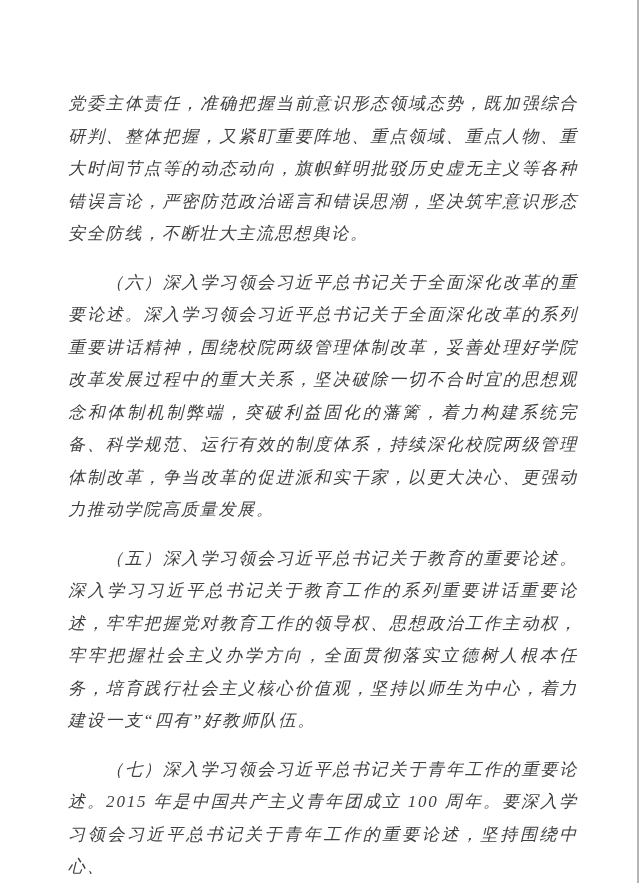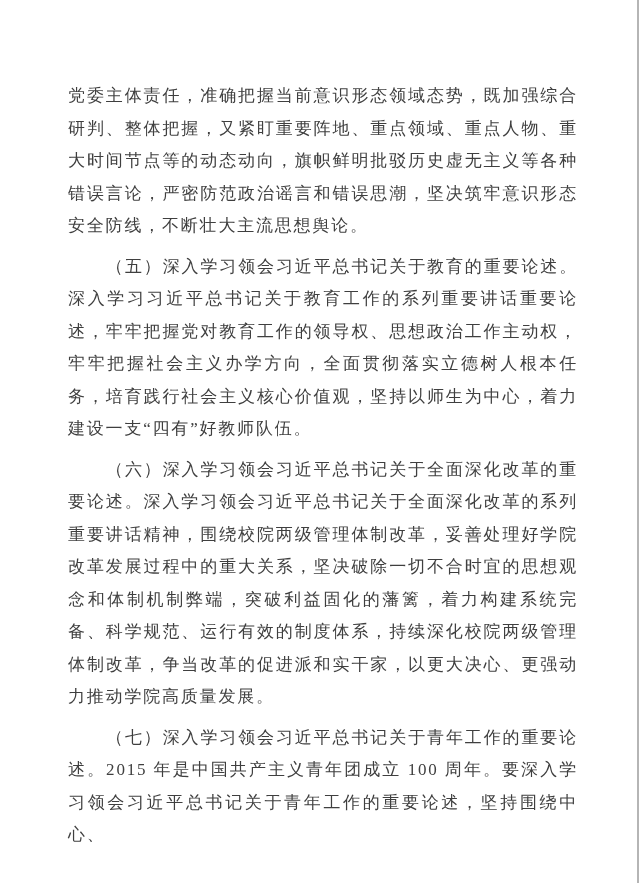--- a/index.html
+++ b/index.html
@@ -30,30 +30,31 @@
     width: 510px;
     color: #3f3f3f;
     font-size: 17px;
     line-height: 32.5px;
     letter-spacing: 1.8px;
     text-align: justify;
     text-align-last: left;
     text-justify: inter-character;
   }
   .text-block p {
-    margin: 8px 0 6px 0;
+    margin: 16px 0 6px 0;
+    font-style: italic;
   }
   .text-block p.indent {
     text-indent: 38px;
   }
 </style>
 </head>
 <body>
 
 <div class="page">
   <div class="text-block">
     <p>党委主体责任，准确把握当前意识形态领域态势，既加强综合研判、整体把握，又紧盯重要阵地、重点领域、重点人物、重大时间节点等的动态动向，旗帜鲜明批驳历史虚无主义等各种错误言论，严密防范政治谣言和错误思潮，坚决筑牢意识形态安全防线，不断壮大主流思想舆论。</p>
+    <p class="indent">（六）深入学习领会习近平总书记关于全面深化改革的重要论述。深入学习领会习近平总书记关于全面深化改革的系列重要讲话精神，围绕校院两级管理体制改革，妥善处理好学院改革发展过程中的重大关系，坚决破除一切不合时宜的思想观念和体制机制弊端，突破利益固化的藩篱，着力构建系统完备、科学规范、运行有效的制度体系，持续深化校院两级管理体制改革，争当改革的促进派和实干家，以更大决心、更强动力推动学院高质量发展。</p>
     <p class="indent">（五）深入学习领会习近平总书记关于教育的重要论述。深入学习习近平总书记关于教育工作的系列重要讲话重要论述，牢牢把握党对教育工作的领导权、思想政治工作主动权，牢牢把握社会主义办学方向，全面贯彻落实立德树人根本任务，培育践行社会主义核心价值观，坚持以师生为中心，着力建设一支“四有”好教师队伍。</p>
-    <p class="indent">（六）深入学习领会习近平总书记关于全面深化改革的重要论述。深入学习领会习近平总书记关于全面深化改革的系列重要讲话精神，围绕校院两级管理体制改革，妥善处理好学院改革发展过程中的重大关系，坚决破除一切不合时宜的思想观念和体制机制弊端，突破利益固化的藩篱，着力构建系统完备、科学规范、运行有效的制度体系，持续深化校院两级管理体制改革，争当改革的促进派和实干家，以更大决心、更强动力推动学院高质量发展。</p>
     <p class="indent">（七）深入学习领会习近平总书记关于青年工作的重要论述。2015 年是中国共产主义青年团成立 100 周年。要深入学习领会习近平总书记关于青年工作的重要论述，坚持围绕中心、</p>
   </div>
   <div class="page-right-edge"></div>
 </div>
 
 </body></html>

